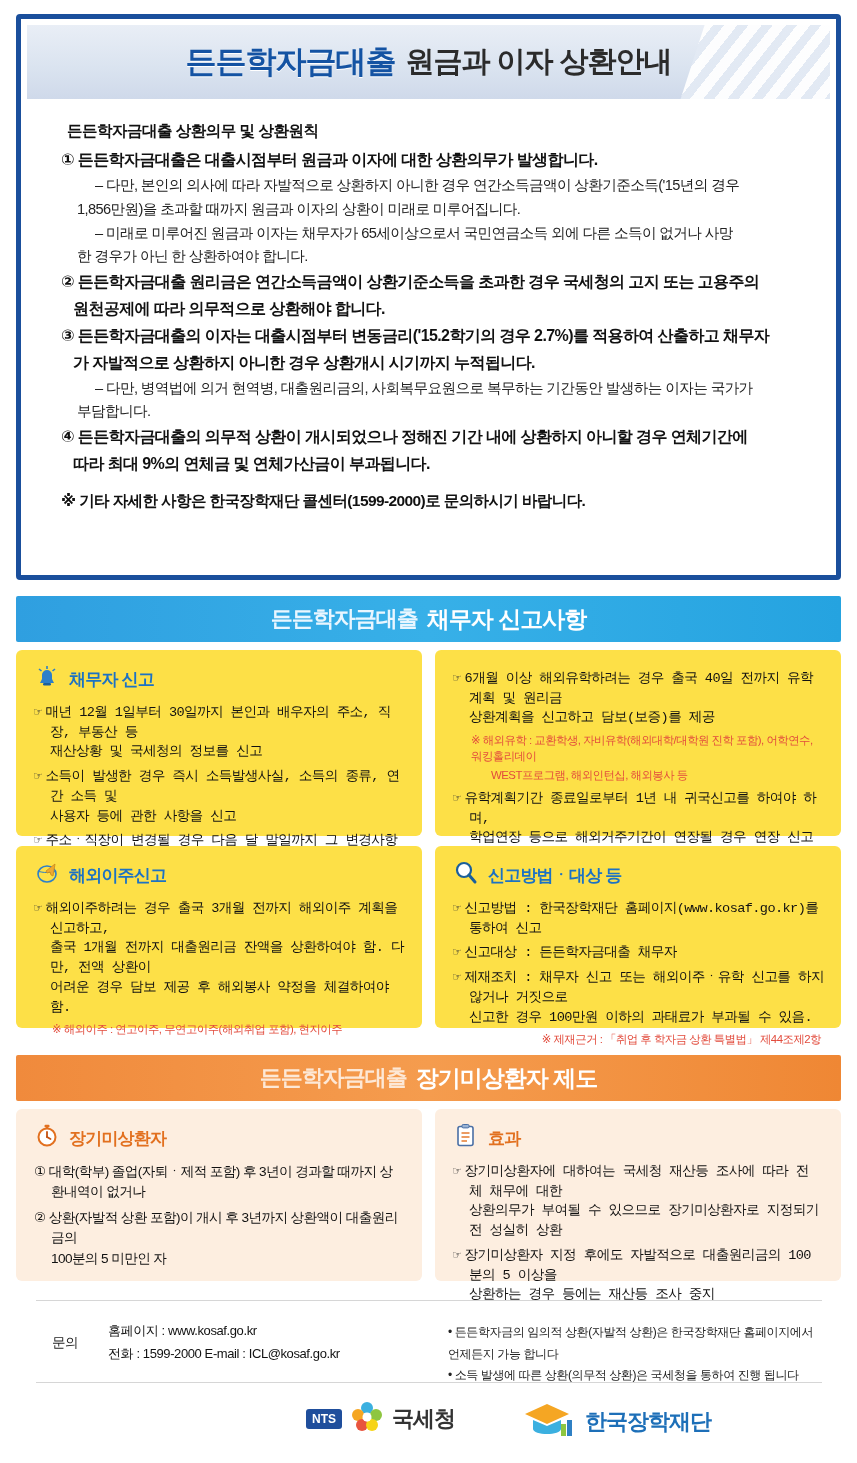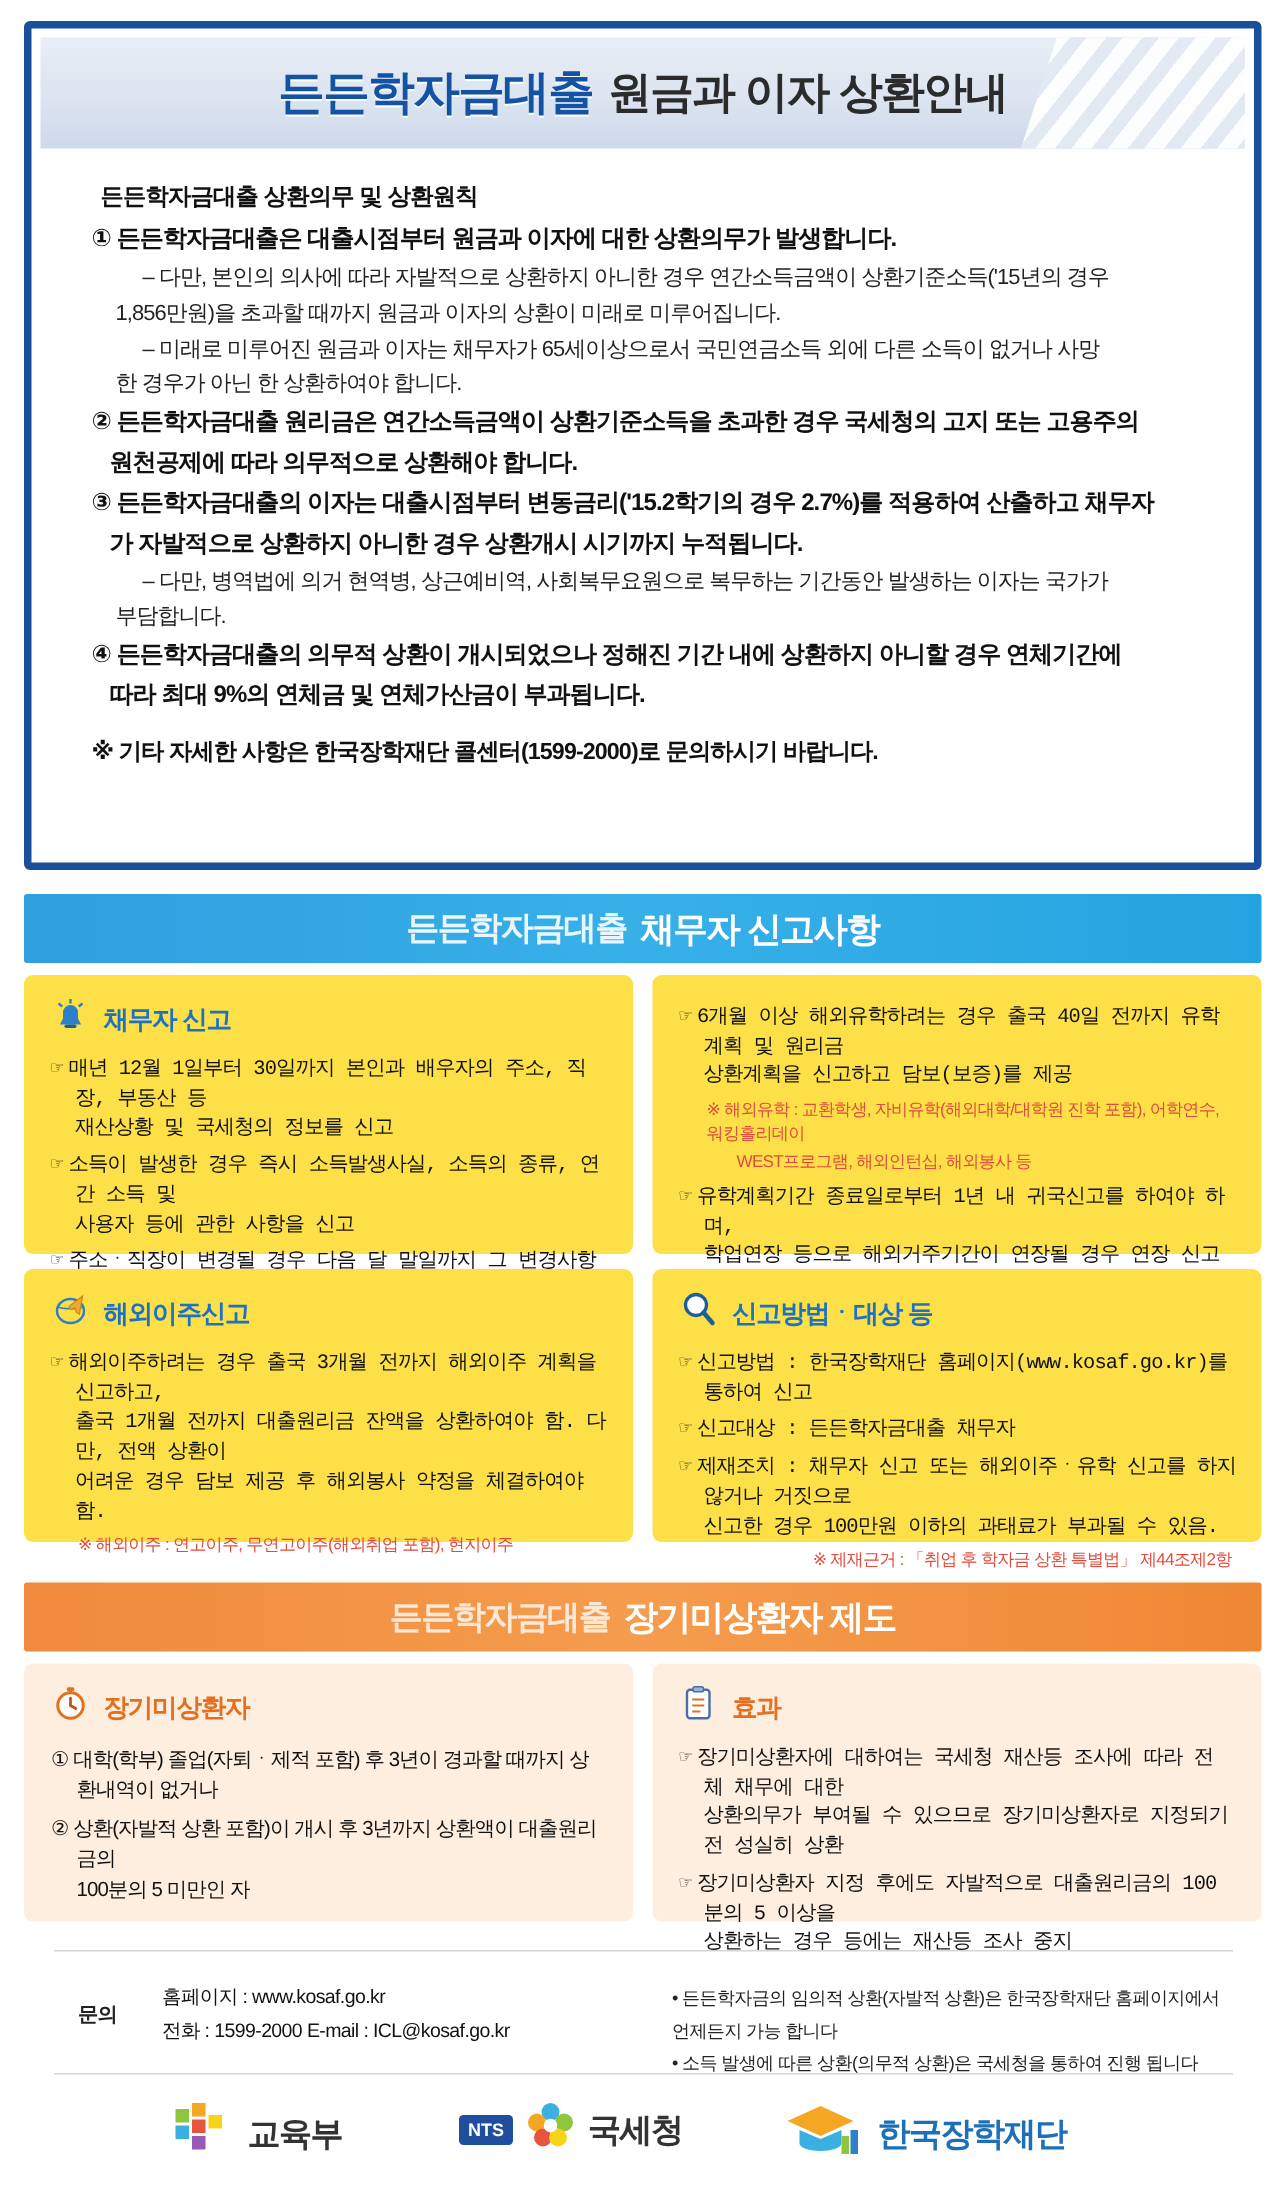--- a/index.html
+++ b/index.html
@@ -105,21 +105,21 @@
   .ocard .ctitle .tx{color:#e2701f;}
   .onum{
     font-size:13.6px;line-height:1.5;color:#111;margin:5px 0 5px 2px;
     letter-spacing:-.6px;padding-left:17px;text-indent:-17px;
   }
 
   
   .hr{position:absolute;left:36px;top:1300px;width:786px;height:1px;background:#d6d6d6;}
   .contact{position:absolute;left:36px;top:1314px;width:790px;height:64px;}
   .contact .lbl{
-    position:absolute;left:16px;top:20px;font-size:13.5px;color:#222;font-weight:bold;letter-spacing:-.5px;
+    position:absolute;left:16px;top:20px;font-size:13.5px;color:#222;font-weight:normal;letter-spacing:-.5px;
   }
   .contact .lines{position:absolute;left:72px;top:6px;font-size:13px;color:#111;line-height:1.75;letter-spacing:-.4px;}
   .contact .right{position:absolute;left:412px;top:8px;font-size:12px;color:#222;line-height:1.8;letter-spacing:-.4px;}
   .hr2{position:absolute;left:36px;top:1382px;width:786px;height:1px;background:#d6d6d6;}
 
   
   .logos{position:absolute;left:16px;top:1392px;width:825px;height:62px;}
   .logo{position:absolute;display:flex;align-items:center;gap:8px;}
   .lg1{left:95px;top:8px;}
   .lg2{left:290px;top:8px;}
@@ -157,21 +157,21 @@
       <div class="li2">– 미래로 미루어진 원금과 이자는 채무자가 65세이상으로서 국민연금소득 외에 다른 소득이 없거나 사망</div>
       <div class="li2 ind">한 경우가 아닌 한 상환하여야 합니다.</div>
 
       <div class="li1"><span class="num">②</span>
         <span>든든학자금대출 원리금은 연간소득금액이 상환기준소득을 초과한 경우 국세청의 고지 또는 고용주의</span></div>
       <div class="li1 ind2">원천공제에 따라 의무적으로 상환해야 합니다.</div>
 
       <div class="li1"><span class="num">③</span>
         <span>든든학자금대출의 이자는 대출시점부터 변동금리('15.2학기의 경우 2.7%)를 적용하여 산출하고 채무자</span></div>
       <div class="li1 ind2">가 자발적으로 상환하지 아니한 경우 상환개시 시기까지 누적됩니다.</div>
-      <div class="li2">– 다만, 병역법에 의거 현역병, 상근예비역, 사회복무요원으로 복무하는 기간동안 발생하는 이자는 국가가</div>
+      <div class="li2">– 다만, 병역법에 의거 현역병, 대출원리금의, 사회복무요원으로 복무하는 기간동안 발생하는 이자는 국가가</div>
       <div class="li2 ind">부담합니다.</div>
 
       <div class="li1"><span class="num">④</span>
         <span>든든학자금대출의 의무적 상환이 개시되었으나 정해진 기간 내에 상환하지 아니할 경우 연체기간에</span></div>
       <div class="li1 ind2">따라 최대 9%의 연체금 및 연체가산금이 부과됩니다.</div>
 
       <div class="note">※ 기타 자세한 사항은 한국장학재단 콜센터(1599-2000)로 문의하시기 바랍니다.</div>
     </div>
   </div>
 
@@ -290,33 +290,20 @@
       <div>전화 : 1599-2000    E-mail : ICL@kosaf.go.kr</div>
     </div>
     <div class="right">
       <div>• 든든학자금의 임의적 상환(자발적 상환)은 한국장학재단 홈페이지에서 언제든지 가능 합니다</div>
       <div>• 소득 발생에 따른 상환(의무적 상환)은 국세청을 통하여 진행 됩니다</div>
     </div>
   </div>
   <div class="hr2"></div>
 
   <div class="logos">
-    <div class="logo lg1">
-      <span>
-        <svg width="46" height="40" viewBox="0 0 46 40">
-          <rect x="6" y="6" width="9" height="9" fill="#8ec640"></rect>
-          <rect x="17" y="2" width="9" height="9" fill="#f5a623"></rect>
-          <rect x="17" y="13" width="9" height="9" fill="#e8553e"></rect>
-          <rect x="6" y="17" width="9" height="9" fill="#3bb0e0"></rect>
-          <rect x="17" y="24" width="9" height="9" fill="#9b59b6"></rect>
-          <rect x="28" y="10" width="9" height="9" fill="#f7d417"></rect>
-        </svg>
-      </span>
-      <span class="logo-txt">교육부</span>
-    </div>
 
     <div class="logo lg2">
       <span class="nts">NTS</span>
       <span>
         <svg width="34" height="34" viewBox="0 0 34 34">
           <circle cx="17" cy="8" r="6" fill="#3bb0e0"></circle>
           <circle cx="8" cy="15" r="6" fill="#f5a623"></circle>
           <circle cx="26" cy="15" r="6" fill="#8ec640"></circle>
           <circle cx="12" cy="25" r="6" fill="#e8553e"></circle>
           <circle cx="22" cy="25" r="6" fill="#f7d417"></circle>

